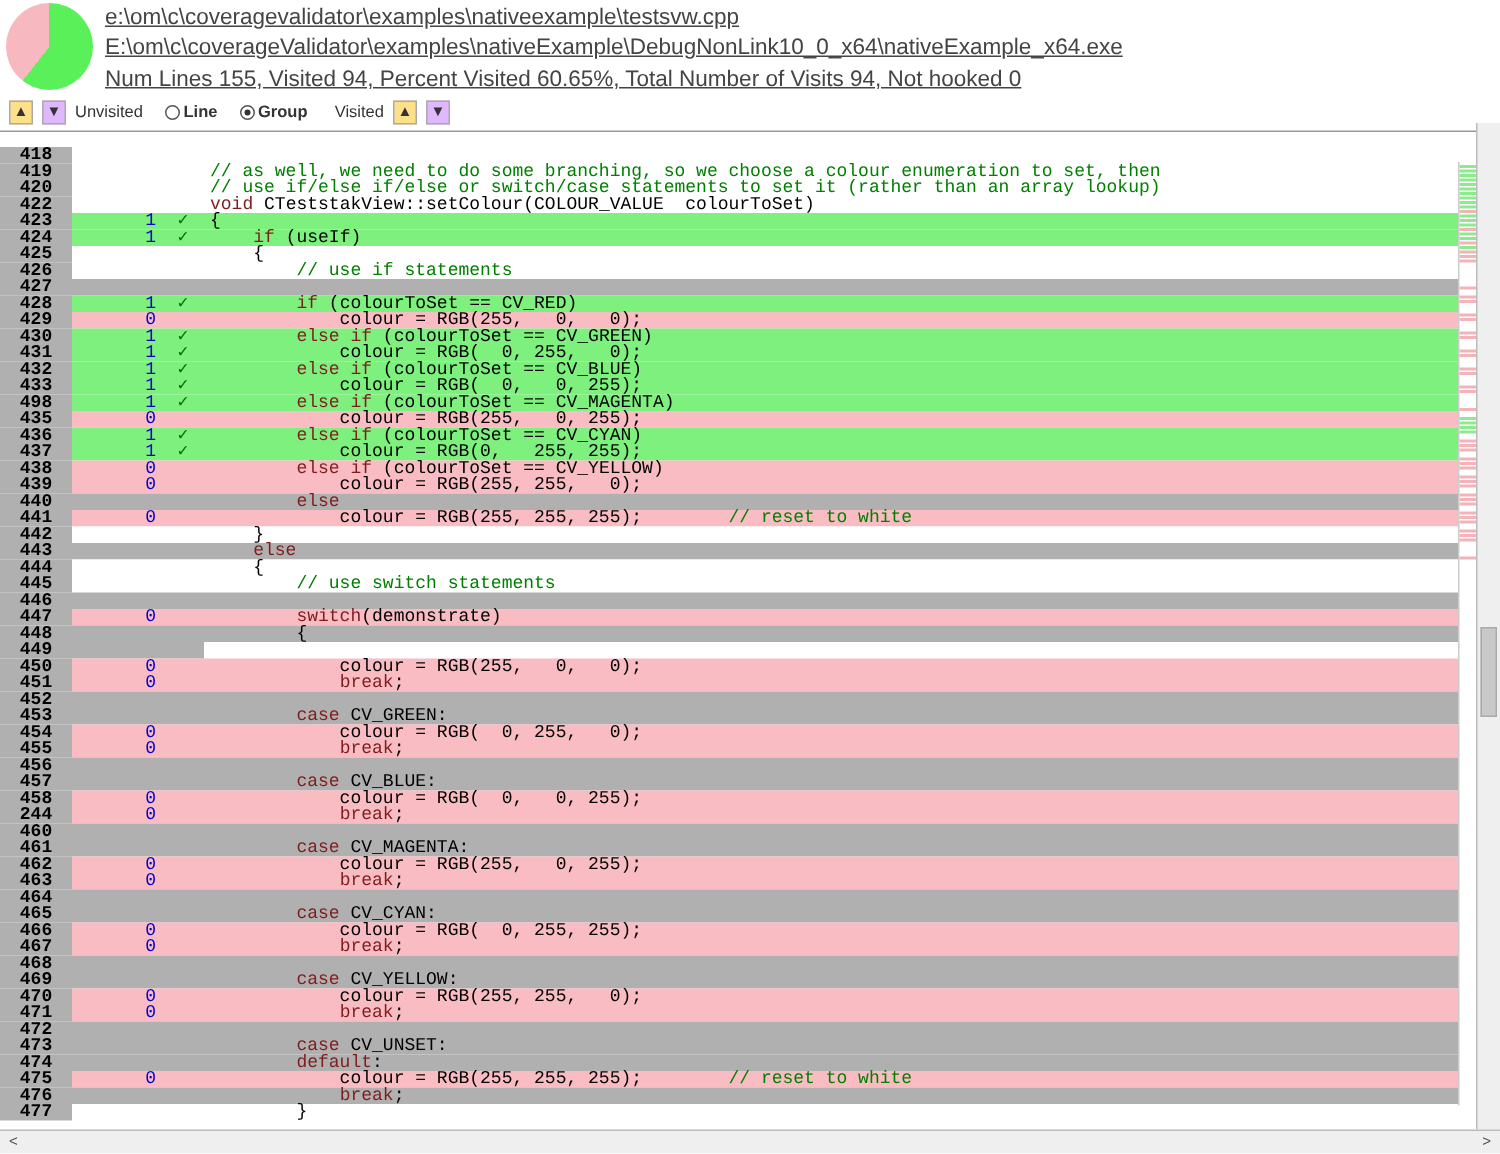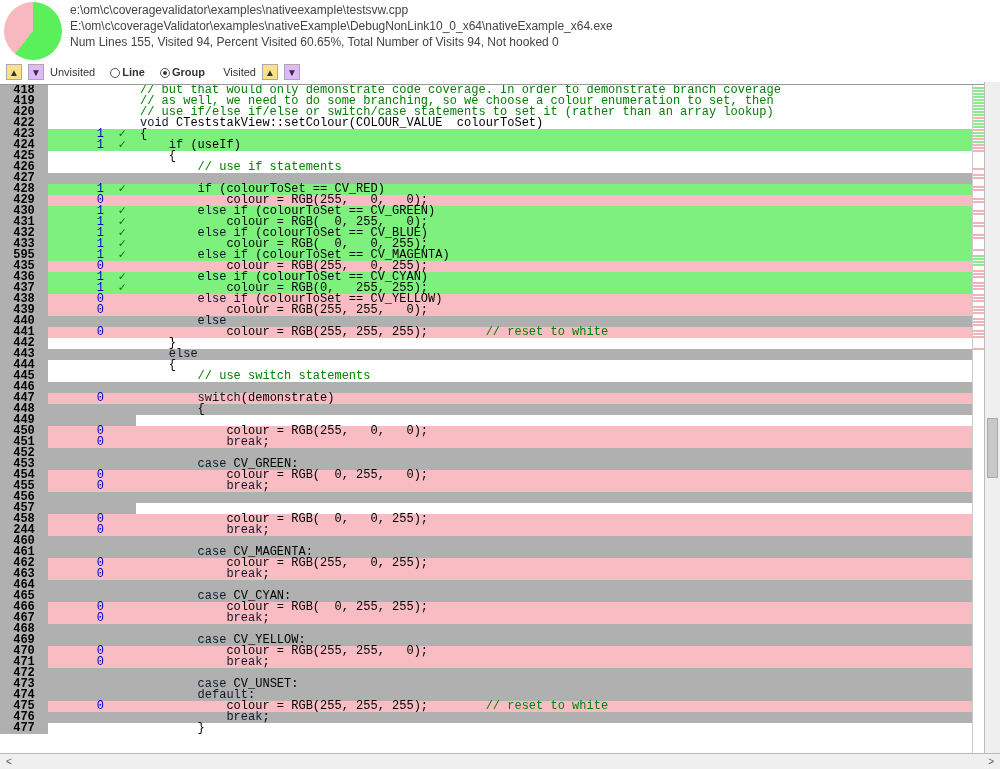--- a/index.html
+++ b/index.html
@@ -21,21 +21,22 @@
   .pie {
     width: 58px;
     height: 58px;
     border-radius: 50%;
     background: conic-gradient(#5af05a 0deg 218deg, #f8b8c0 218deg 360deg);
     flex-shrink: 0;
   }
   .file-info {
     color: #444;
     line-height: 1.35;
-    font-size: 12px;
+    font-size: 15px;
+    text-decoration: underline;
   }
   .toolbar {
     display: flex;
     align-items: center;
     gap: 6px;
     padding: 2px 6px 4px;
     font-size: 11px;
     color: #333;
   }
   .icon-btn {
@@ -48,20 +49,21 @@
   }
   .icon-btn.up { background: #ffe08a; }
   .icon-btn.down { background: #e0b8ff; }
   .radio { cursor: pointer; font-weight: bold; }
   .radio .dot { display:inline-block; width:10px; height:10px; border:1px solid #555; border-radius:50%; margin-right:2px; vertical-align:middle; background:#fff;}
   .radio.sel .dot::after { content:""; display:block; width:4px; height:4px; background:#333; border-radius:50%; margin:2px; }
   .viewer {
     display: flex;
     border-top: 1px solid #999;
     height: calc(769px - 98px);
+    align-items: center;
   }
   .code-pane {
     flex: 1;
     overflow: auto;
     font-family: Consolas, "Courier New", monospace;
     font-size: 12px;
     line-height: 11px;
   }
   .minimap {
     width: 28px;
@@ -101,21 +103,21 @@
   }
   .code {
     flex: 1;
     padding-left: 4px;
   }
   .bg-green .cnt, .bg-green .mark, .bg-green .code { background: #7ef07e; }
   .bg-pink  .cnt, .bg-pink  .mark, .bg-pink  .code { background: #f8bcc2; }
   .bg-white .cnt, .bg-white .mark, .bg-white .code { background: #fff; }
   .bg-gray  .cnt, .bg-gray  .mark, .bg-gray  .code { background: #b0b0b0; }
 
-  .kw  { color: #0f172a; }
+  .kw  { color: #7f1d1d; }
   .cmt { color: #008000; }    
   .txt { color: #000; }
 
   .hscroll {
     position: absolute;
     left: 0; right: 0; bottom: 0;
     height: 16px;
     background: #efefef;
     border-top: 1px solid #bbb;
     display:flex; align-items:center; justify-content:space-between;
@@ -157,36 +159,36 @@
   &nbsp;
   <span class="radio sel"><span class="dot"></span><span>Group</span></span>
   &nbsp;&nbsp;
   <span>Visited</span>
   <span class="icon-btn up">▲</span>
   <span class="icon-btn down">▼</span>
 </div>
 
 <div class="viewer">
   <div class="code-pane" id="code-pane">
-      <div class="row bg-white"><div class="ln">418</div><div class="cnt"></div><div class="mark"></div><div class="code"><span class="cmt">// but that would only demonstrate code coverage. In order to demonstrate branch coverage</span></div></div>
+      <div class="row bg-white"><div class="ln">418</div><div class="cnt"></div><div class="mark"></div></div>
       <div class="row bg-white"><div class="ln">419</div><div class="cnt"></div><div class="mark"></div><div class="code"><span class="cmt">// as well, we need to do some branching, so we choose a colour enumeration to set, then</span></div></div>
       <div class="row bg-white"><div class="ln">420</div><div class="cnt"></div><div class="mark"></div><div class="code"><span class="cmt">// use if/else if/else or switch/case statements to set it (rather than an array lookup)</span></div></div>
       <div class="row bg-white"><div class="ln">422</div><div class="cnt"></div><div class="mark"></div><div class="code"><span class="kw">void </span><span class="txt">CTeststakView::setColour(COLOUR_VALUE  colourToSet)</span></div></div>
       <div class="row bg-green"><div class="ln">423</div><div class="cnt">1</div><div class="mark">✓</div><div class="code"><span class="txt">{</span></div></div>
       <div class="row bg-green"><div class="ln">424</div><div class="cnt">1</div><div class="mark">✓</div><div class="code"><span class="txt">    </span><span class="kw">if</span><span class="txt"> (useIf)</span></div></div>
       <div class="row bg-white"><div class="ln">425</div><div class="cnt"></div><div class="mark"></div><div class="code"><span class="txt">    {</span></div></div>
       <div class="row bg-white"><div class="ln">426</div><div class="cnt"></div><div class="mark"></div><div class="code"><span class="txt">        </span><span class="cmt">// use if statements</span></div></div>
       <div class="row bg-gray"><div class="ln">427</div><div class="cnt"></div><div class="mark"></div><div class="code"></div></div>
       <div class="row bg-green"><div class="ln">428</div><div class="cnt">1</div><div class="mark">✓</div><div class="code"><span class="txt">        </span><span class="kw">if</span><span class="txt"> (colourToSet == CV_RED)</span></div></div>
       <div class="row bg-pink"><div class="ln">429</div><div class="cnt">0</div><div class="mark"></div><div class="code"><span class="txt">            colour = RGB(255,   0,   0);</span></div></div>
       <div class="row bg-green"><div class="ln">430</div><div class="cnt">1</div><div class="mark">✓</div><div class="code"><span class="txt">        </span><span class="kw">else if</span><span class="txt"> (colourToSet == CV_GREEN)</span></div></div>
       <div class="row bg-green"><div class="ln">431</div><div class="cnt">1</div><div class="mark">✓</div><div class="code"><span class="txt">            colour = RGB(  0, 255,   0);</span></div></div>
       <div class="row bg-green"><div class="ln">432</div><div class="cnt">1</div><div class="mark">✓</div><div class="code"><span class="txt">        </span><span class="kw">else if</span><span class="txt"> (colourToSet == CV_BLUE)</span></div></div>
       <div class="row bg-green"><div class="ln">433</div><div class="cnt">1</div><div class="mark">✓</div><div class="code"><span class="txt">            colour = RGB(  0,   0, 255);</span></div></div>
-      <div class="row bg-green"><div class="ln">595</div><div class="cnt">1</div><div class="mark">✓</div><div class="code"><span class="txt">        </span><span class="kw">else if</span><span class="txt"> (colourToSet == CV_MAGENTA)</span></div></div>
+      <div class="row bg-green"><div class="ln">498</div><div class="cnt">1</div><div class="mark">✓</div><div class="code"><span class="txt">        </span><span class="kw">else if</span><span class="txt"> (colourToSet == CV_MAGENTA)</span></div></div>
       <div class="row bg-pink"><div class="ln">435</div><div class="cnt">0</div><div class="mark"></div><div class="code"><span class="txt">            colour = RGB(255,   0, 255);</span></div></div>
       <div class="row bg-green"><div class="ln">436</div><div class="cnt">1</div><div class="mark">✓</div><div class="code"><span class="txt">        </span><span class="kw">else if</span><span class="txt"> (colourToSet == CV_CYAN)</span></div></div>
       <div class="row bg-green"><div class="ln">437</div><div class="cnt">1</div><div class="mark">✓</div><div class="code"><span class="txt">            colour = RGB(0,   255, 255);</span></div></div>
       <div class="row bg-pink"><div class="ln">438</div><div class="cnt">0</div><div class="mark"></div><div class="code"><span class="txt">        </span><span class="kw">else if</span><span class="txt"> (colourToSet == CV_YELLOW)</span></div></div>
       <div class="row bg-pink"><div class="ln">439</div><div class="cnt">0</div><div class="mark"></div><div class="code"><span class="txt">            colour = RGB(255, 255,   0);</span></div></div>
       <div class="row bg-gray"><div class="ln">440</div><div class="cnt"></div><div class="mark"></div><div class="code"><span class="txt">        </span><span class="kw">else</span></div></div>
       <div class="row bg-pink"><div class="ln">441</div><div class="cnt">0</div><div class="mark"></div><div class="code"><span class="txt">            colour = RGB(255, 255, 255);        </span><span class="cmt">// reset to white</span></div></div>
       <div class="row bg-white"><div class="ln">442</div><div class="cnt"></div><div class="mark"></div><div class="code"><span class="txt">    }</span></div></div>
       <div class="row bg-gray"><div class="ln">443</div><div class="cnt"></div><div class="mark"></div><div class="code"><span class="txt">    </span><span class="kw">else</span></div></div>
       <div class="row bg-white"><div class="ln">444</div><div class="cnt"></div><div class="mark"></div><div class="code"><span class="txt">    {</span></div></div>
@@ -195,21 +197,21 @@
       <div class="row bg-pink"><div class="ln">447</div><div class="cnt">0</div><div class="mark"></div><div class="code"><span class="txt">        </span><span class="kw">switch</span><span class="txt">(demonstrate)</span></div></div>
       <div class="row bg-gray"><div class="ln">448</div><div class="cnt"></div><div class="mark"></div><div class="code"><span class="txt">        {</span></div></div>
       <div class="row bg-gray"><div class="ln">449</div><div class="cnt"></div><div class="mark"></div></div>
       <div class="row bg-pink"><div class="ln">450</div><div class="cnt">0</div><div class="mark"></div><div class="code"><span class="txt">            colour = RGB(255,   0,   0);</span></div></div>
       <div class="row bg-pink"><div class="ln">451</div><div class="cnt">0</div><div class="mark"></div><div class="code"><span class="txt">            </span><span class="kw">break</span><span class="txt">;</span></div></div>
       <div class="row bg-gray"><div class="ln">452</div><div class="cnt"></div><div class="mark"></div><div class="code"></div></div>
       <div class="row bg-gray"><div class="ln">453</div><div class="cnt"></div><div class="mark"></div><div class="code"><span class="txt">        </span><span class="kw">case</span><span class="txt"> CV_GREEN:</span></div></div>
       <div class="row bg-pink"><div class="ln">454</div><div class="cnt">0</div><div class="mark"></div><div class="code"><span class="txt">            colour = RGB(  0, 255,   0);</span></div></div>
       <div class="row bg-pink"><div class="ln">455</div><div class="cnt">0</div><div class="mark"></div><div class="code"><span class="txt">            </span><span class="kw">break</span><span class="txt">;</span></div></div>
       <div class="row bg-gray"><div class="ln">456</div><div class="cnt"></div><div class="mark"></div><div class="code"></div></div>
-      <div class="row bg-gray"><div class="ln">457</div><div class="cnt"></div><div class="mark"></div></div>
+      <div class="row bg-gray"><div class="ln">457</div><div class="cnt"></div><div class="mark"></div><div class="code"><span class="txt">        </span><span class="kw">case</span><span class="txt"> CV_BLUE:</span></div></div>
       <div class="row bg-pink"><div class="ln">458</div><div class="cnt">0</div><div class="mark"></div><div class="code"><span class="txt">            colour = RGB(  0,   0, 255);</span></div></div>
       <div class="row bg-pink"><div class="ln">244</div><div class="cnt">0</div><div class="mark"></div><div class="code"><span class="txt">            </span><span class="kw">break</span><span class="txt">;</span></div></div>
       <div class="row bg-gray"><div class="ln">460</div><div class="cnt"></div><div class="mark"></div><div class="code"></div></div>
       <div class="row bg-gray"><div class="ln">461</div><div class="cnt"></div><div class="mark"></div><div class="code"><span class="txt">        </span><span class="kw">case</span><span class="txt"> CV_MAGENTA:</span></div></div>
       <div class="row bg-pink"><div class="ln">462</div><div class="cnt">0</div><div class="mark"></div><div class="code"><span class="txt">            colour = RGB(255,   0, 255);</span></div></div>
       <div class="row bg-pink"><div class="ln">463</div><div class="cnt">0</div><div class="mark"></div><div class="code"><span class="txt">            </span><span class="kw">break</span><span class="txt">;</span></div></div>
       <div class="row bg-gray"><div class="ln">464</div><div class="cnt"></div><div class="mark"></div><div class="code"></div></div>
       <div class="row bg-gray"><div class="ln">465</div><div class="cnt"></div><div class="mark"></div><div class="code"><span class="txt">        </span><span class="kw">case</span><span class="txt"> CV_CYAN:</span></div></div>
       <div class="row bg-pink"><div class="ln">466</div><div class="cnt">0</div><div class="mark"></div><div class="code"><span class="txt">            colour = RGB(  0, 255, 255);</span></div></div>
       <div class="row bg-pink"><div class="ln">467</div><div class="cnt">0</div><div class="mark"></div><div class="code"><span class="txt">            </span><span class="kw">break</span><span class="txt">;</span></div></div>

